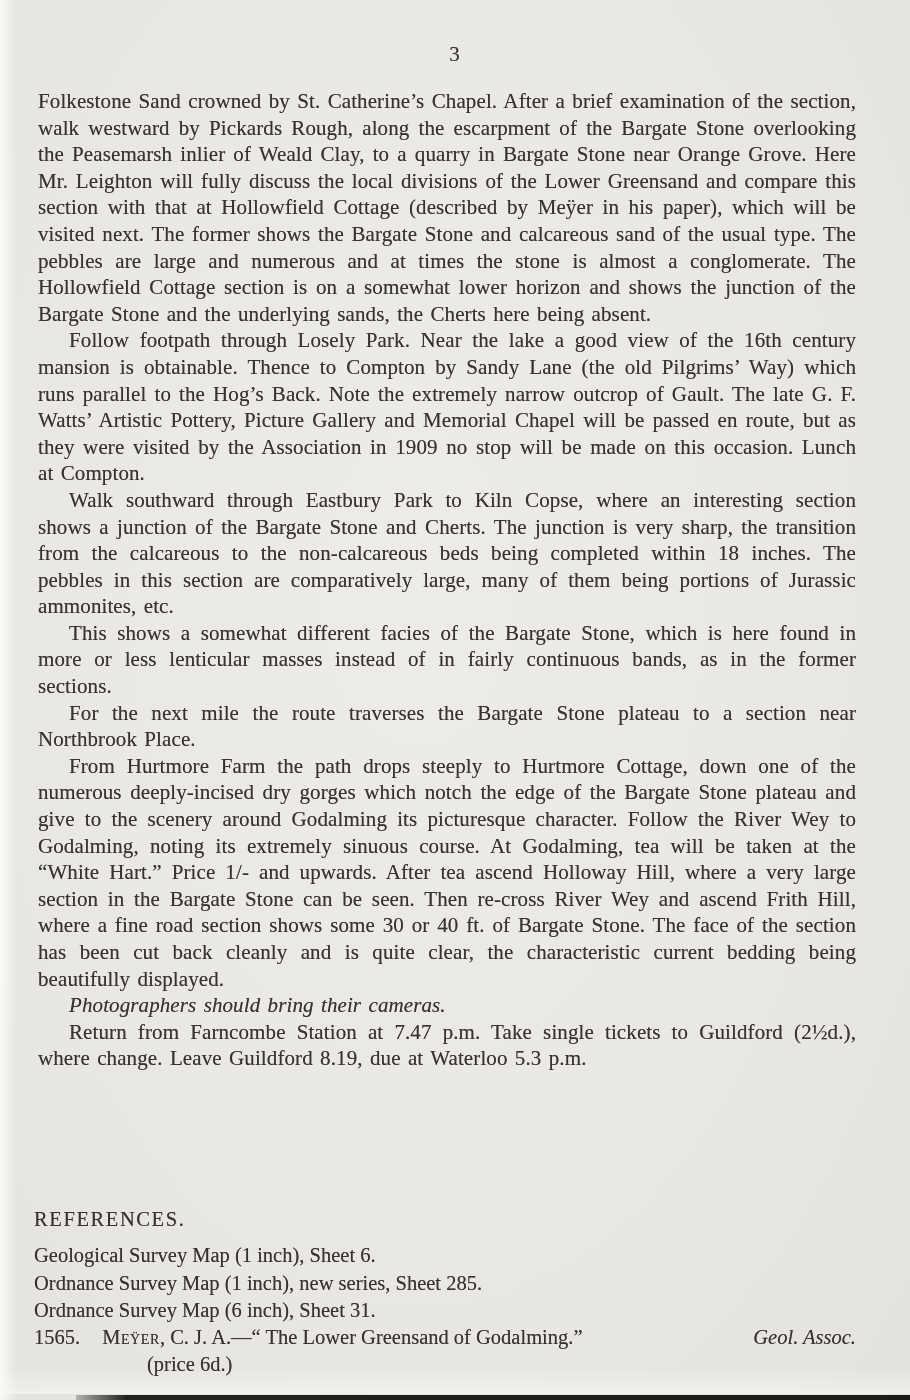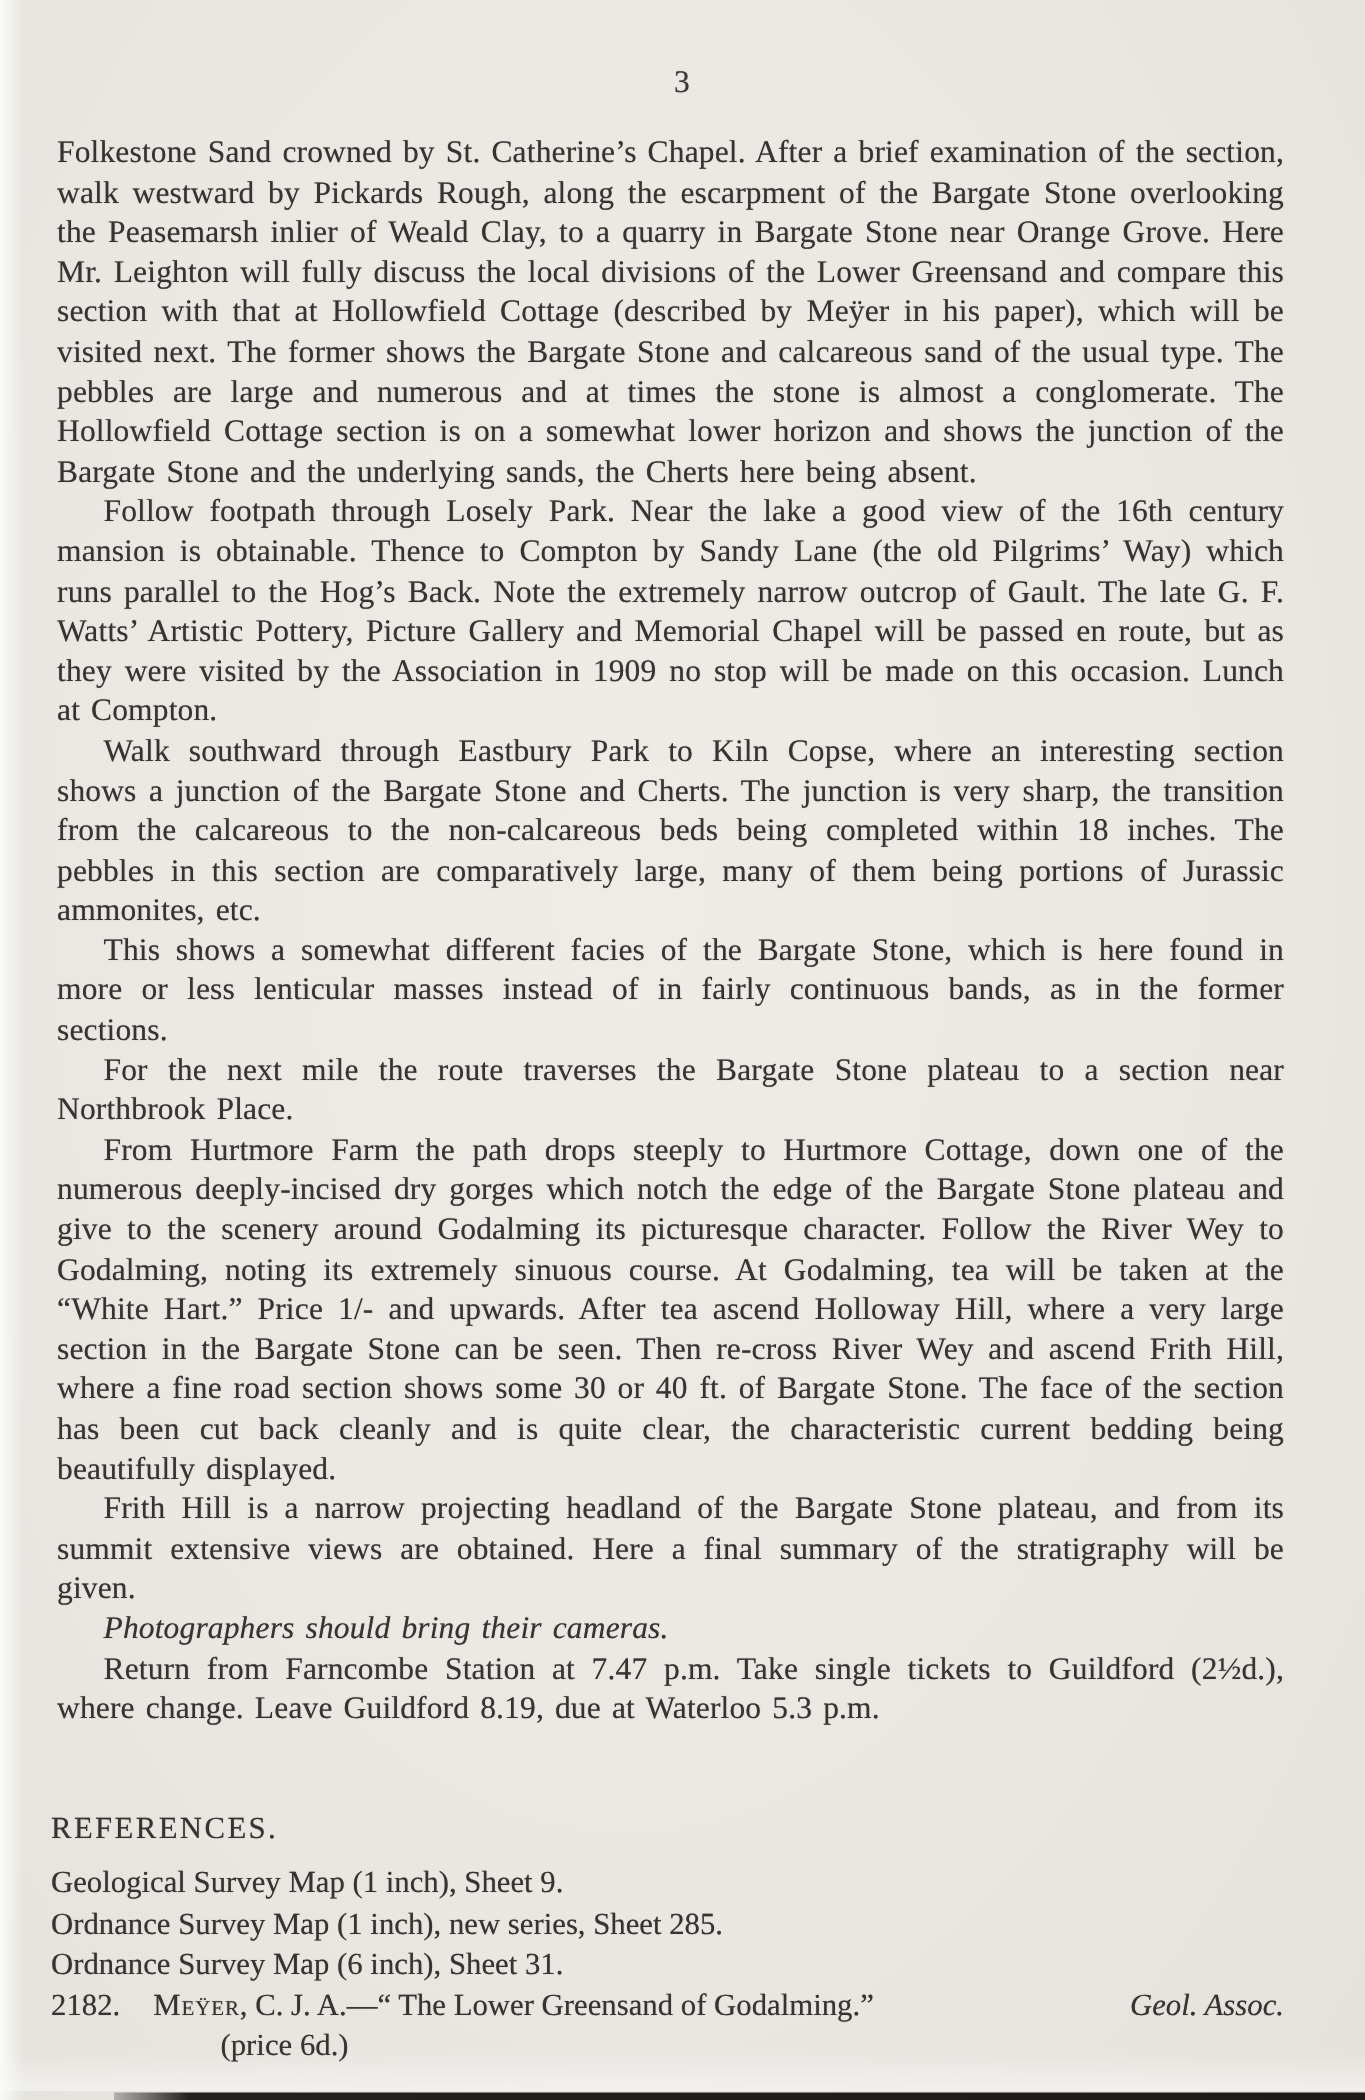--- a/index.html
+++ b/index.html
@@ -112,32 +112,31 @@
 
   <div class="page-number">3</div>
 
   <div class="body-text">
     <p class="flush">Folkestone Sand crowned by St. Catherine’s Chapel.  After a brief examination of the section, walk westward by Pickards Rough, along the escarpment of the Bargate Stone overlooking the Peasemarsh inlier of Weald Clay, to a quarry in Bargate Stone near Orange Grove.  Here Mr. Leighton will fully discuss the local divisions of the Lower Greensand and compare this section with that at Hollowfield Cottage (described by Meÿer in his paper), which will be visited next.  The former shows the Bargate Stone and calcareous sand of the usual type.  The pebbles are large and numerous and at times the stone is almost a conglomerate.  The Hollowfield Cottage section is on a somewhat lower horizon and shows the junction of the Bargate Stone and the underlying sands, the Cherts here being absent.</p>
     <p class="indent">Follow footpath through Losely Park.  Near the lake a good view of the 16th century mansion is obtainable.  Thence to Compton by Sandy Lane (the old Pilgrims’ Way) which runs parallel to the Hog’s Back.  Note the extremely narrow outcrop of Gault.  The late G. F. Watts’ Artistic Pottery, Picture Gallery and Memorial Chapel will be passed en route, but as they were visited by the Association in 1909 no stop will be made on this occasion.  Lunch at Compton.</p>
     <p class="indent">Walk southward through Eastbury Park to Kiln Copse, where an interesting section shows a junction of the Bargate Stone and Cherts.  The junction is very sharp, the transition from the calcareous to the non-calcareous beds being completed within 18 inches.  The pebbles in this section are comparatively large, many of them being portions of Jurassic ammonites, etc.</p>
     <p class="indent">This shows a somewhat different facies of the Bargate Stone, which is here found in more or less lenticular masses instead of in fairly continuous bands, as in the former sections.</p>
     <p class="indent">For the next mile the route traverses the Bargate Stone plateau to a section near Northbrook Place.</p>
     <p class="indent">From Hurtmore Farm the path drops steeply to Hurtmore Cottage, down one of the numerous deeply-incised dry gorges which notch the edge of the Bargate Stone plateau and give to the scenery around Godalming its picturesque character.  Follow the River Wey to Godalming, noting its extremely sinuous course.  At Godalming, tea will be taken at the “White Hart.”  Price 1/- and upwards.  After tea ascend Holloway Hill, where a very large section in the Bargate Stone can be seen.  Then re-cross River Wey and ascend Frith Hill, where a fine road section shows some 30 or 40 ft. of Bargate Stone.  The face of the section has been cut back cleanly and is quite clear, the characteristic current bedding being beautifully displayed.</p>
-    <p class="indent">Frith Hill is a narrow projecting headland of the Bargate Stone plateau, and from its summit extensive views are obtained.  Here a final summary of the stratigraphy will be given.</p>
     <p class="italic">Photographers should bring their cameras.</p>
     <p class="indent">Return from Farncombe Station at 7.47 p.m.  Take single tickets to Guildford (2½d.), where change.  Leave Guildford 8.19, due at Waterloo 5.3 p.m.</p>
   </div>
 
   <div class="references">
     <h2 class="ref-heading">REFERENCES.</h2>
-    <p>Geological Survey Map (1 inch), Sheet 9.</p>
+    <p>Geological Survey Map (1 inch), Sheet 6.</p>
     <p>Ordnance Survey Map (1 inch), new series, Sheet 285.</p>
     <p>Ordnance Survey Map (6 inch), Sheet 31.</p>
     <p class="ref-meyer">
-      <span class="year">2182.</span>
+      <span class="year">1565.</span>
       <span class="title"><span class="smallcaps">Meÿer</span><span>, C. J. A.—“ The Lower Greensand of Godalming.”</span></span>
       <span class="source">Geol. Assoc.</span>
     </p>
     <p class="ref-price">(price 6d.)</p>
   </div>
 
   <div class="bottom-shadow"></div>
 
 </div>
 

